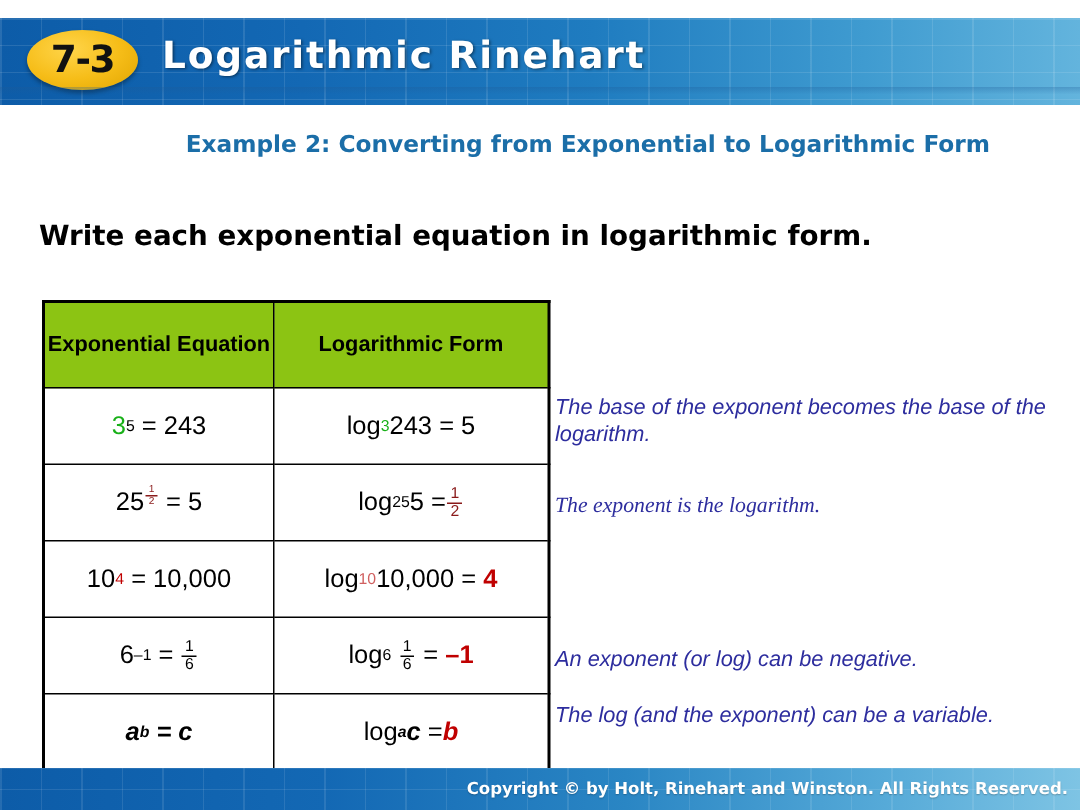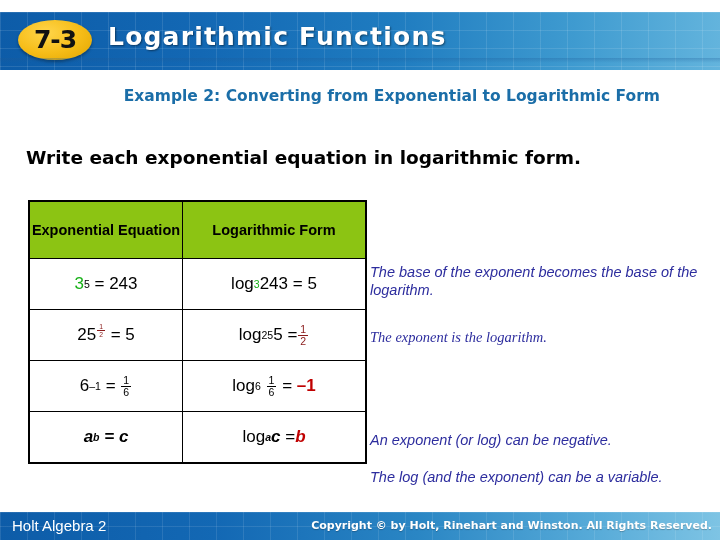--- a/index.html
+++ b/index.html
@@ -208,21 +208,21 @@
   }
 </style>
 </head>
 <body>
 
 <div id="header-bar">
   <div id="header-grid"></div>
   <div id="lesson-badge">
     <span id="lesson-badge-label">7-3</span>
   </div>
-  <div id="header-title">Logarithmic Functions</div>
+  <div id="header-title">Logarithmic Rinehart</div>
 </div>
 <div id="header-bar-shadow"></div>
 
 <div id="example-title">Example 2: Converting from Exponential to Logarithmic Form</div>
 
 <div id="instruction">Write each exponential equation in logarithmic form.</div>
 
 <table id="conversion-table">
   <tbody>
       <tr>
@@ -247,20 +247,28 @@
             </span>&nbsp;<span>= 5</span></span>
     </td>
     <td class="data-cell">
       <span class="mrow"><span>log</span><sub class="sub">25</sub><span>5</span>&nbsp;<span>=</span><span class="frac darkred">
               <span class="num">1</span>
               <span class="den">2</span>
             </span></span>
     </td>
   </tr>
 
+  <tr>
+    <td class="data-cell">
+      <span class="mrow"><span>10</span><sup class="exp red">4</sup>&nbsp;<span>= 10,000</span></span>
+    </td>
+    <td class="data-cell">
+      <span class="mrow"><span>log</span><sub class="sub lightred">10</sub><span>10,000</span>&nbsp;<span>=</span>&nbsp;<span class="red" style="font-weight:bold">4</span></span>
+    </td>
+  </tr>
 
   <tr>
     <td class="data-cell">
       <span class="mrow"><span>6</span><sup class="exp">–1</sup>&nbsp;<span>=</span>&nbsp;<span class="frac">
               <span class="num">1</span>
               <span class="den">6</span>
             </span></span>
     </td>
     <td class="data-cell">
       <span class="mrow"><span>log</span><sub class="sub">6</sub>&nbsp;<span class="frac">
@@ -281,15 +289,14 @@
 </tbody>
   </table>
 
 <div class="side-note" id="note-1">The base of the exponent becomes the base of the logarithm.</div>
 <div class="side-note" id="note-2">The exponent is the logarithm.</div>
 <div class="side-note" id="note-3">An exponent (or log) can be negative.</div>
 <div class="side-note" id="note-4">The log (and the exponent) can be a variable.</div>
 
 <div id="footer-bar">
   <div id="footer-grid"></div>
-  <div id="footer-book">Holt Algebra 2</div>
   <div id="footer-copyright">Copyright © by Holt, Rinehart and Winston. All Rights Reserved.</div>
 </div>
 
 </body></html>

